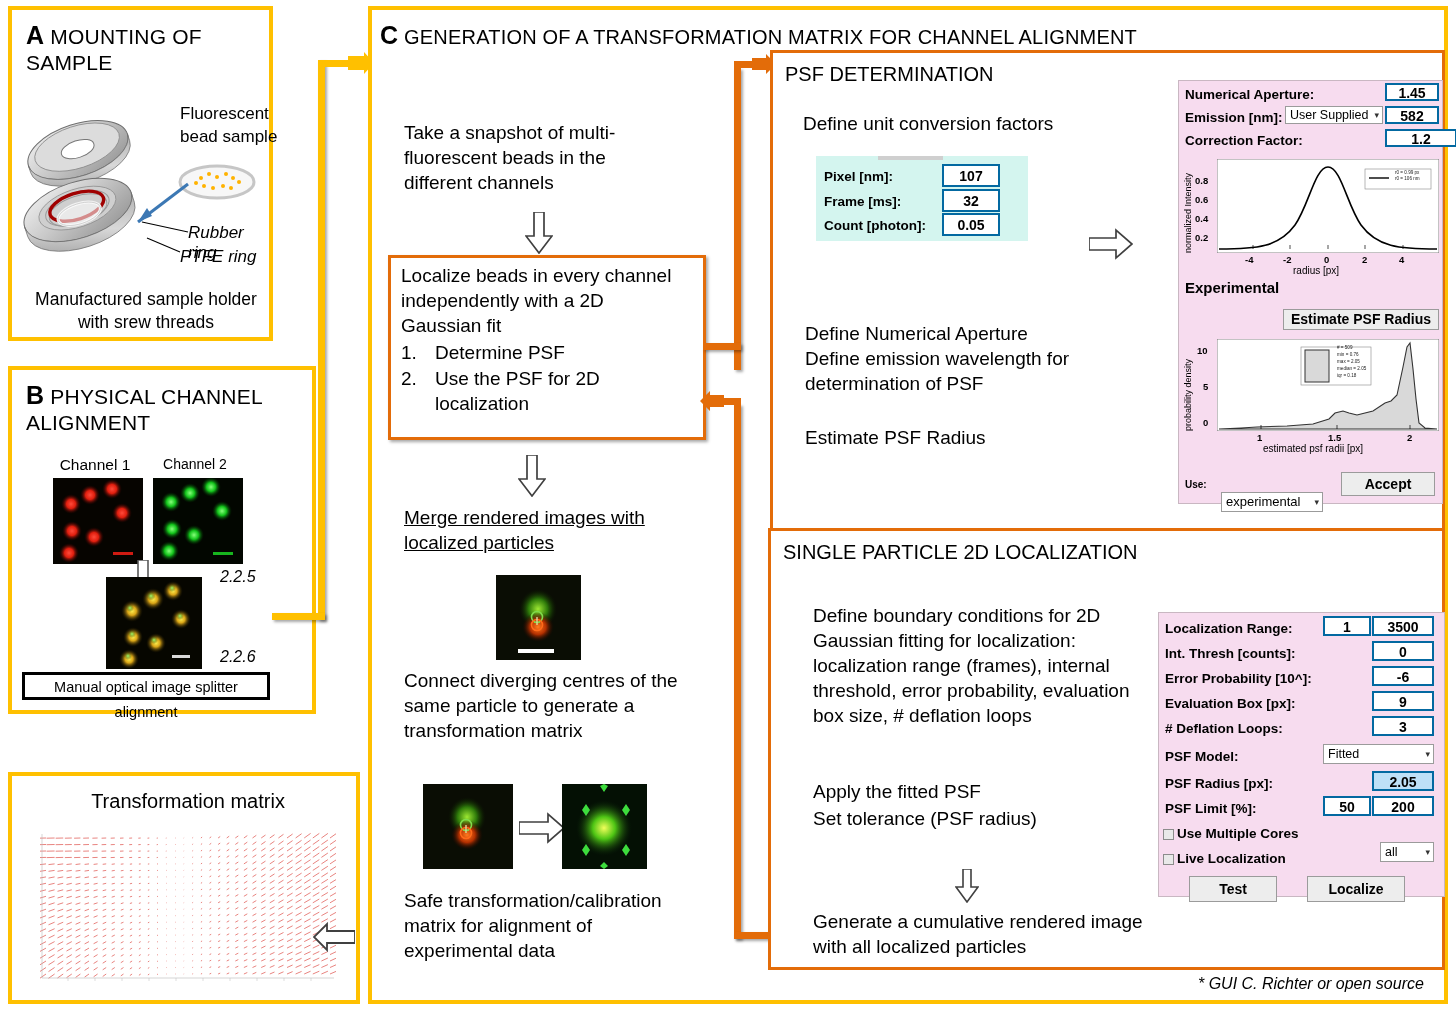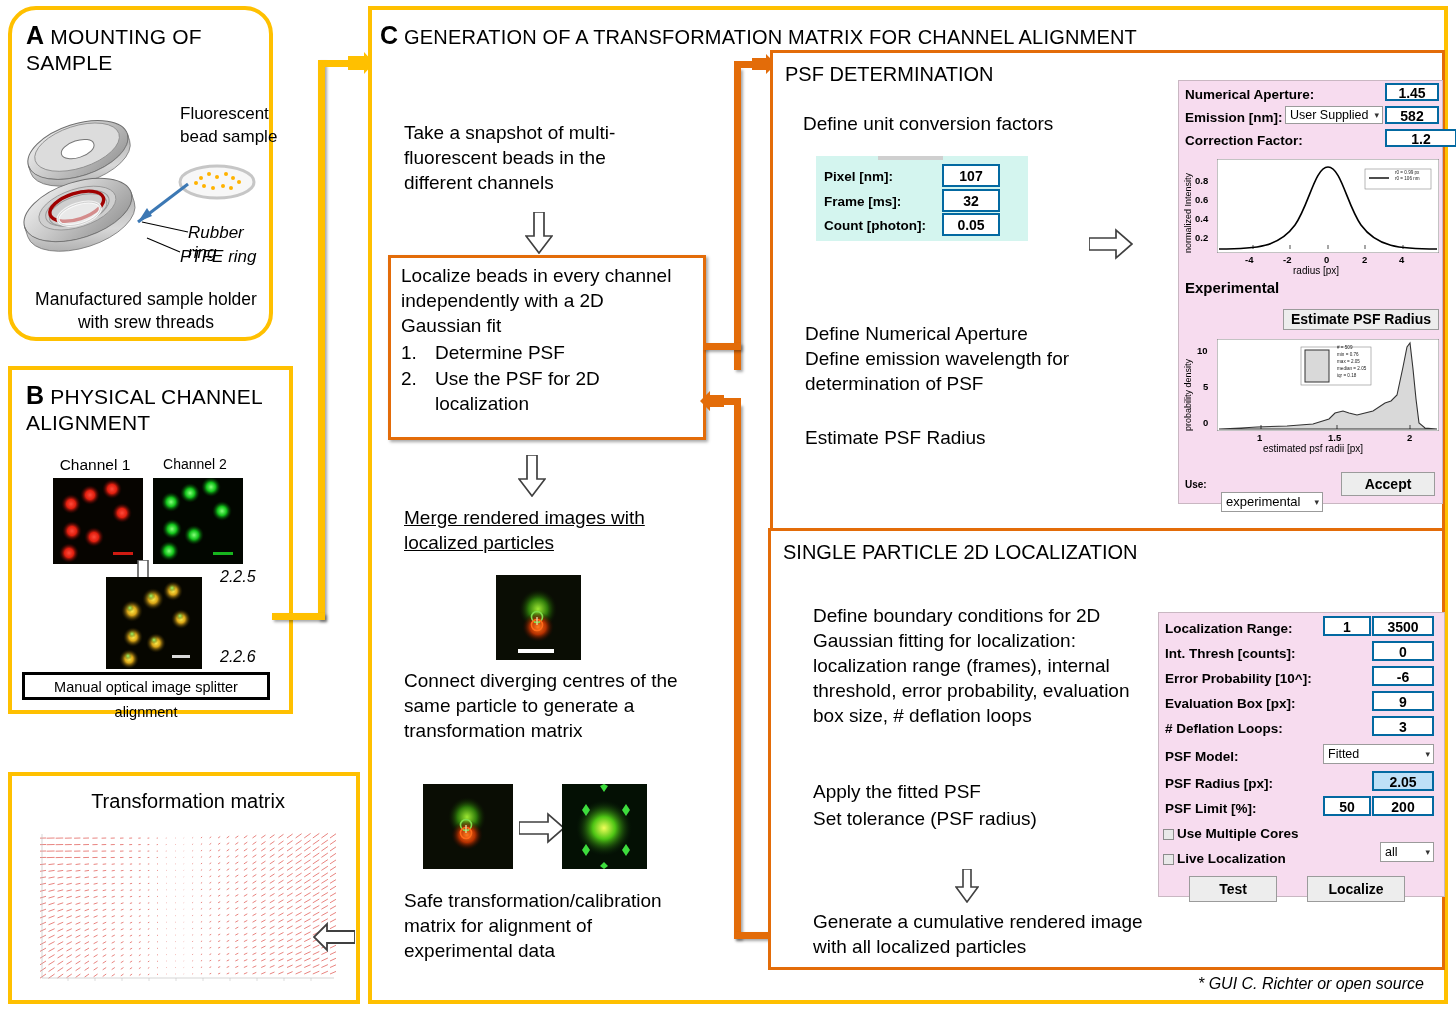--- a/index.html
+++ b/index.html
@@ -47,21 +47,21 @@
 
   .splitter-box{border:3px solid #000;background:#fff;box-sizing:border-box;
                 font-size:14.5px;text-align:center;}
 
   .micro{width:100%;height:100%;display:block;}
   .legend-tiny{font-size:4.6px;line-height:6px;color:#222;}
 </style>
 </head>
 <body>
 
-<div class="abs panel-yellow" style="left:8px;top:6px;width:265px;height:335px;border-radius:28px;">
+<div class="abs panel-yellow" style="left:8px;top:6px;width:265px;height:335px;">
   <div class="abs panel-title" style="left:14px;top:12px;width:230px;">
     <b>A</b>
     <span>MOUNTING OF SAMPLE</span>
   </div>
 
   <svg class="abs" style="left:8px;top:100px;width:175px;height:160px;" viewBox="0 0 175 160">
     <defs>
       <linearGradient id="mg" x1="0" y1="0" x2="1" y2="1">
         <stop offset="0" stop-color="#f4f4f4"></stop>
           <stop offset=".45" stop-color="#c9c9c9"></stop>
@@ -125,21 +125,21 @@
     <line x1="10" y1="12" x2="56" y2="22" stroke="#000" stroke-width="1.1"></line>
     <line x1="15" y1="28" x2="48" y2="42" stroke="#000" stroke-width="1.1"></line>
   </svg>
 
   <div class="abs caption-i" style="left:176px;top:213px;">Rubber ring</div>
   <div class="abs caption-i" style="left:168px;top:237px;">PTFE ring</div>
 
   <div class="abs body-text" style="left:10px;top:278px;width:248px;text-align:center;font-size:17.5px;line-height:23px;">Manufactured sample holder with srew threads</div>
 </div>
 
-<div class="abs panel-yellow" style="left:8px;top:366px;width:285px;height:348px;">
+<div class="abs panel-yellow" style="left:8px;top:366px;width:308px;height:348px;">
   <div class="abs panel-title" style="left:14px;top:12px;width:240px;">
     <b>B</b>
     <span>PHYSICAL CHANNEL ALIGNMENT</span>
   </div>
 
   <div class="abs" style="left:38px;top:86px;width:90px;text-align:center;font-size:15.5px;">Channel 1</div>
   <div class="abs" style="left:138px;top:86px;width:90px;text-align:center;font-size:14px;">Channel 2</div>
 
   <svg class="abs" style="left:41px;top:108px;width:90px;height:86px;" viewBox="0 0 90 86">
     <defs>

